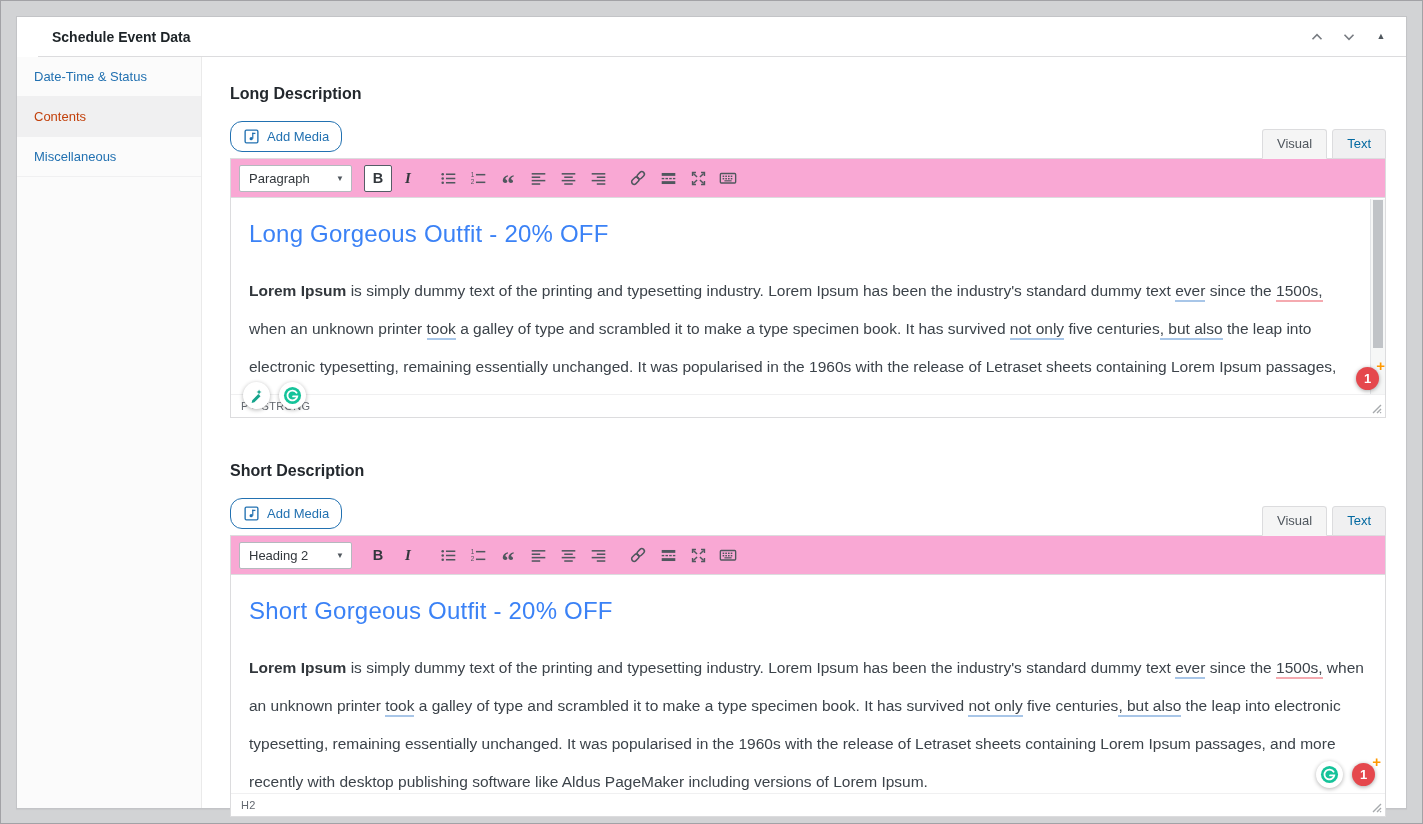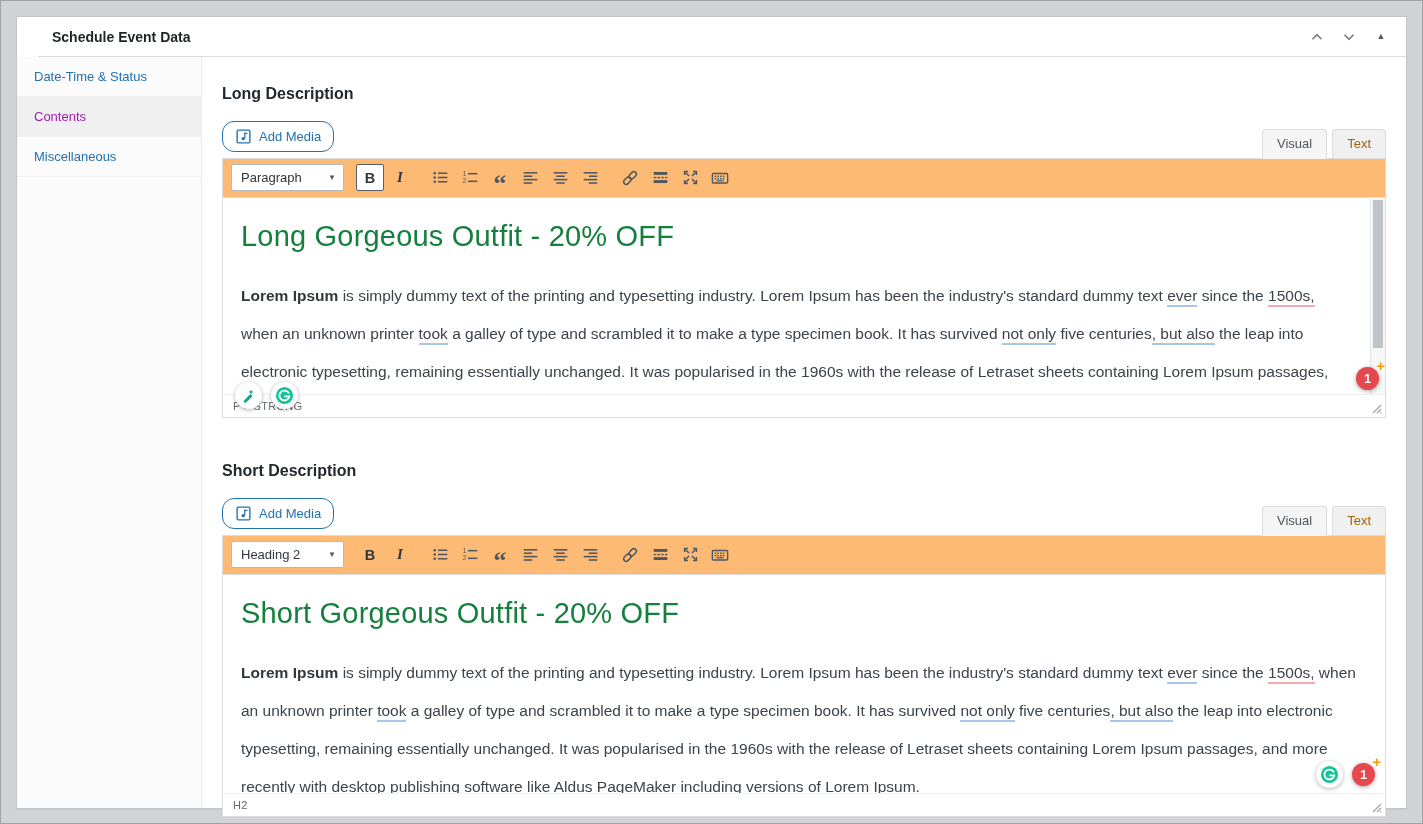--- a/index.html
+++ b/index.html
@@ -30,70 +30,70 @@
     border-bottom: 1px solid #dcdcde;
     margin-left: 21px;
   }
   .postbox-title { font-size: 14px; font-weight: 700; color: #1d2327; }
   .handle-actions { margin-left: auto; display: flex; align-items: center; gap: 2px; }
   .handle-btn {
     width: 30px; height: 26px; display: flex; align-items: center; justify-content: center;
     background: none; border: none; cursor: pointer; color: #787c82;
   }
   .toggle-glyph { font-size: 9px; color: #50575e; line-height: 1; }
-  .postbox-body { flex: 1; display: flex; min-height: 0; }
+  .postbox-body { flex: 1; display: flex; min-height: 0; gap: 8px; }
 
   
   .side-tabs {
     width: 185px; flex: 0 0 185px;
     background: #fbfbfb;
     border-right: 1px solid #eaeaea;
     list-style: none;
   }
   .side-tab {
     padding: 12px 10px 12px 17px;
     font-size: 13px; color: #2271b1;
     border-bottom: 1px solid #f0f0f1;
     cursor: pointer;
   }
   .side-tab.active {
     background: #f0f0f1;
-    color: #a21caf;
+    color: #c2410c;
   }
 
   
   .panel { flex: 1; background: #fff; padding: 18px 20px 0 20px; position: relative; min-width: 0; }
   .section-title { font-size: 16px; font-weight: 700; color: #23282d; margin: 10px 0 18px; }
   .editor-section + .editor-section { margin-top: 44px; }
 
   
   .editor-tools {
     display: flex; justify-content: space-between; align-items: flex-end;
     position: relative; z-index: 2; margin-bottom: -1px;
   }
   .add-media {
     display: inline-flex; align-items: center; gap: 7px;
     background: #fff; border: 1px solid #2271b1; border-radius: 12px;
     color: #2271b1; font-size: 13px; font-family: inherit;
     padding: 6px 12px; margin-bottom: 7px; cursor: pointer;
   }
   .switch-tabs { display: flex; }
   .switch {
-    font-size: 13px; font-family: inherit; color: #a16207;
+    font-size: 13px; font-family: inherit; color: #0369a1;
     background: #f0f0f1; border: 1px solid #dcdcde;
     border-radius: 3px 3px 0 0;
     padding: 6px 14px 7px; margin-left: 5px; cursor: pointer;
   }
   .switch.active { background: #f5f5f5; color: #50575e; border-bottom-color: #f5f5f5; }
 
   
   .editor-box { border: 1px solid #dcdcde; position: relative; background: #fff; }
   .mce-toolbar {
-    background: #fdba74; border-bottom: 1px solid #dcdcde;
-    display: flex; align-items: flex-end; gap: 2px;
+    background: #f9a8d4; border-bottom: 1px solid #dcdcde;
+    display: flex; align-items: center; gap: 2px;
     padding: 6px 8px; height: 39px;
   }
   .format-select {
     width: 113px; height: 27px; background: #fff;
     border: 1px solid #b4b9be; border-radius: 2px;
     display: flex; align-items: center; justify-content: space-between;
     padding: 0 7px 0 9px; font-size: 13px; color: #32373c;
     margin-right: 10px; cursor: pointer;
   }
   .format-select .caret { font-size: 8px; color: #50575e; }
@@ -109,21 +109,21 @@
   .i-glyph { font-style: italic; font-weight: 600; font-size: 15px; color: #32373c; font-family: "Liberation Serif", serif; }
   .q-glyph { font-family: "Liberation Serif", serif; font-size: 26px; line-height: 10px; color: #50575e; font-weight: 700; padding-top: 12px; }
   .tb-gap { width: 8px; }
 
   
   .mce-content { position: relative; padding: 12px 20px 4px 18px; overflow: hidden; cursor: text; }
   .mce-content.with-scroll { padding-right: 36px; }
   .h1x { height: 196px; }
   .h2x { height: 218px; }
   .content-heading {
-    font-size: 29px; font-weight: 400; color: #15803d;
+    font-size: 24px; font-weight: 400; color: #3b82f6;
     margin: 10px 0 24px; letter-spacing: .2px;
   }
   .content-paragraph { font-size: 15.5px; color: #3c434a; line-height: 38px; }
   .rt-b { font-weight: 700; color: #32373c; }
   .rt-u-red { border-bottom: 2px solid #f5aab0; padding-bottom: 1px; }
   .rt-u-blue { border-bottom: 2px solid #a8c6e8; padding-bottom: 1px; }
 
   
   .v-scrollbar {
     position: absolute; top: 40px; bottom: 23px; right: 0; width: 15px;

